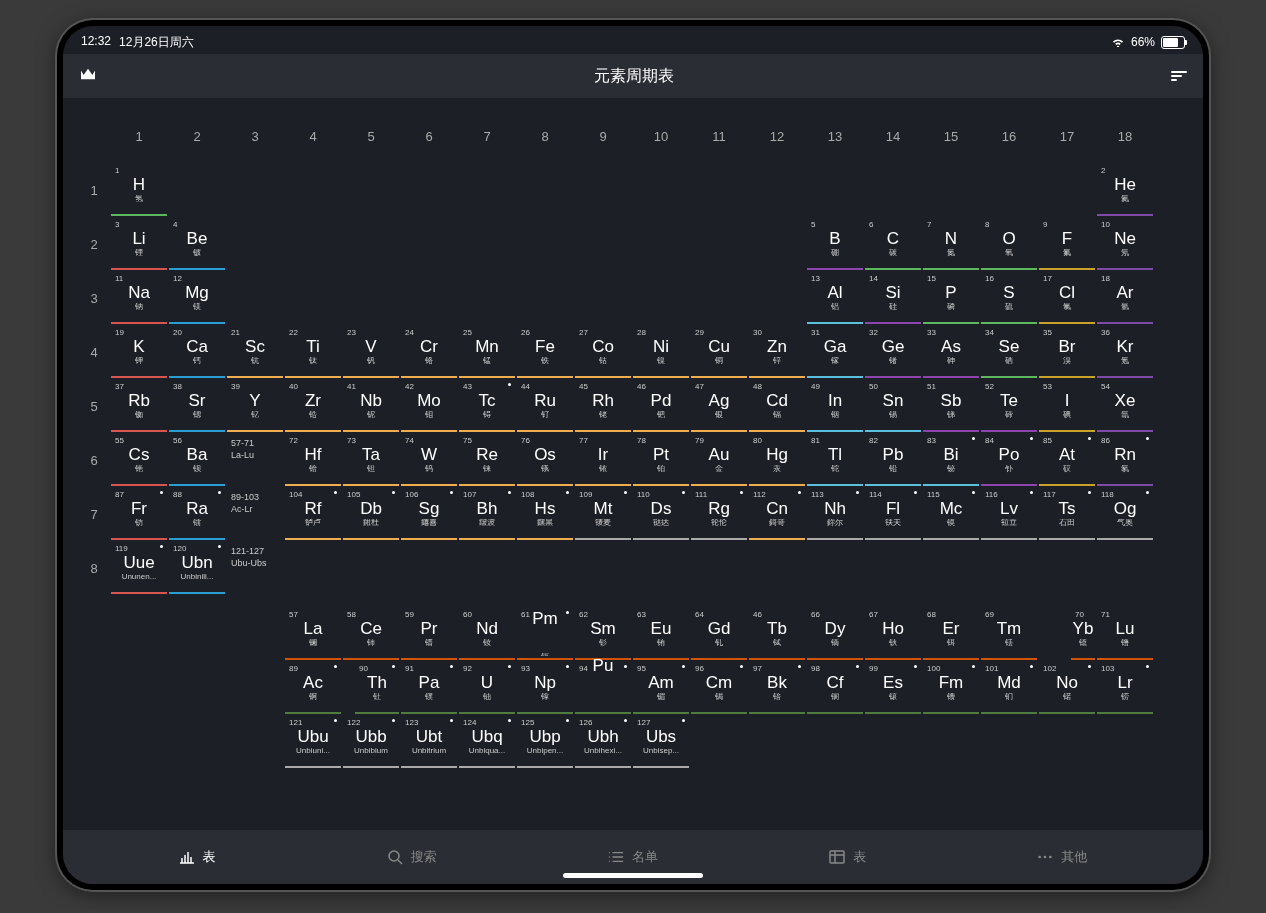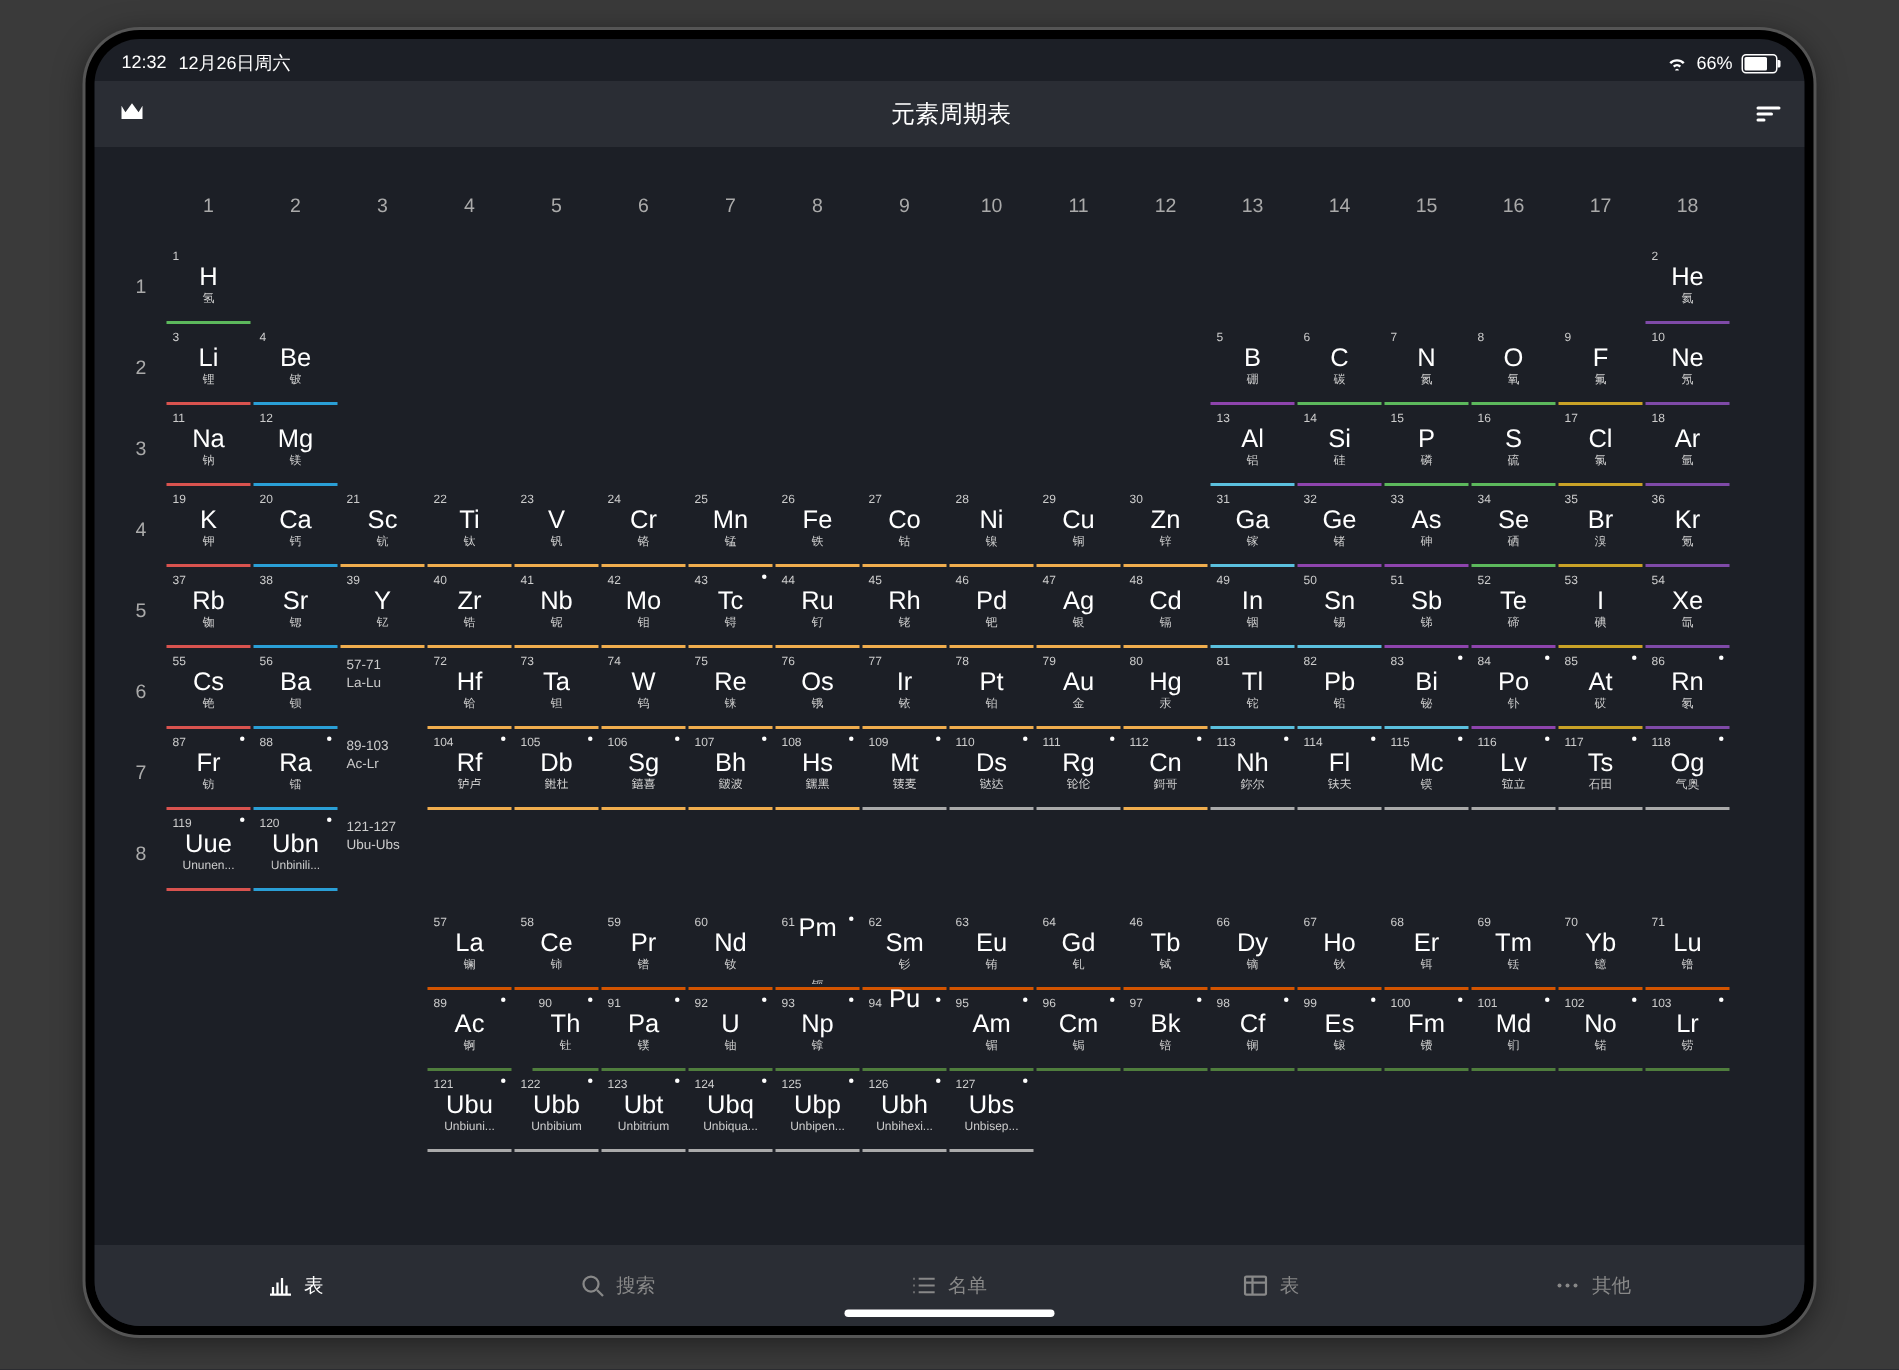--- a/index.html
+++ b/index.html
@@ -662,21 +662,21 @@
           <div class="cell c-lan" style="grid-area: 1 / 12;">
             <span class="n">68</span>
             <span class="sym">Er</span>
             <span class="nm">铒</span>
           </div>
           <div class="cell c-lan" style="grid-area: 1 / 13;">
             <span class="n">69</span>
             <span class="sym">Tm</span>
             <span class="nm">铥</span>
           </div>
-          <div class="cell c-lan" style="grid-area: 1 / 14;">
+          <div class="cell c-lan" style="grid-area: 1 / 14; margin-left: 32px;">
             <span class="n">70</span>
             <span class="sym">Yb</span>
             <span class="nm">镱</span>
           </div>
           <div class="cell c-lan" style="grid-area: 1 / 15;">
             <span class="n">71</span>
             <span class="sym">Lu</span>
             <span class="nm">镥</span>
           </div>
           <div class="cell c-act" style="grid-area: 2 / 1;">

